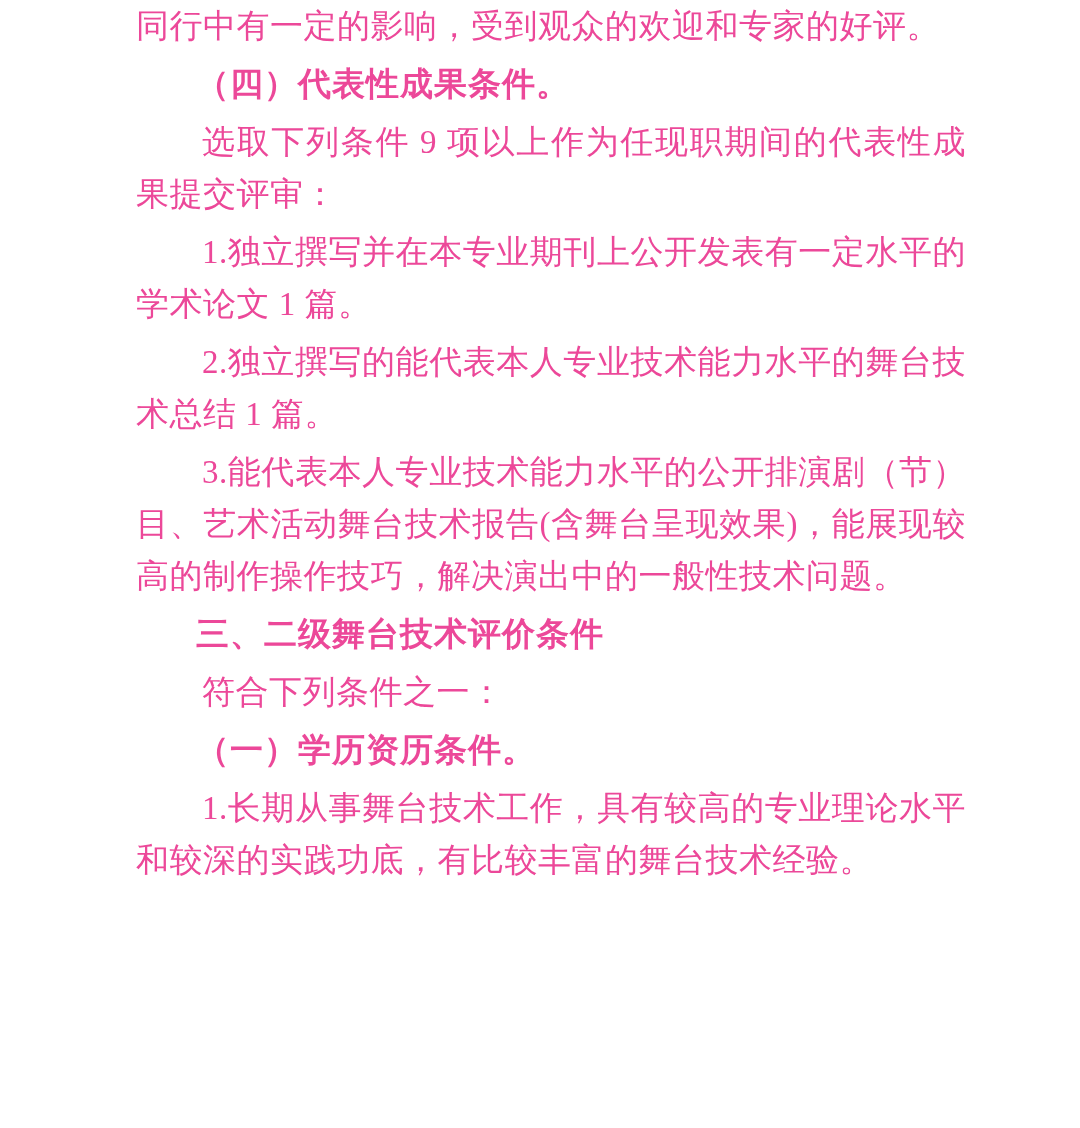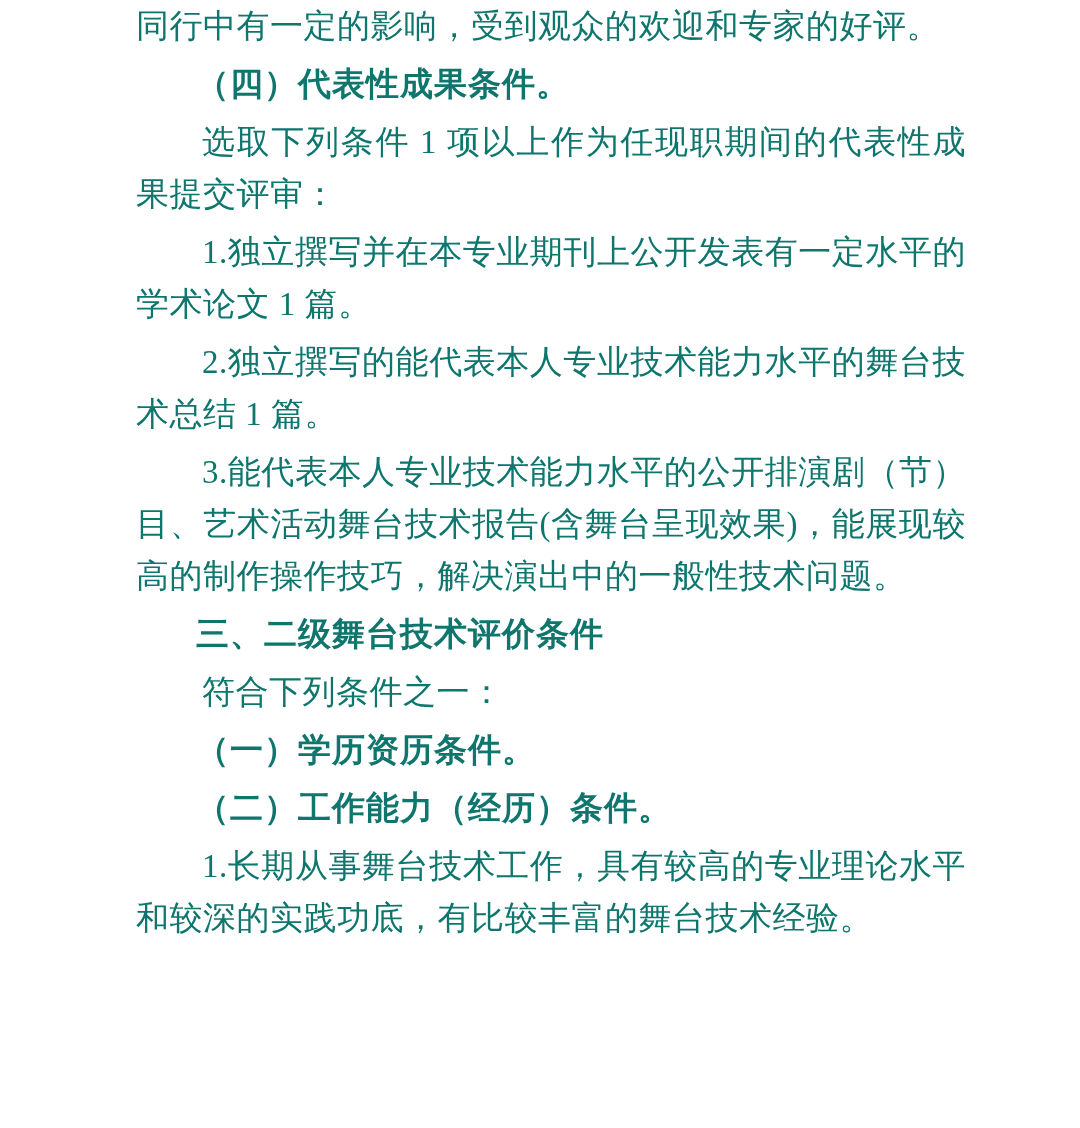--- a/index.html
+++ b/index.html
@@ -22,21 +22,21 @@
     top: 0px;
     width: 830px;
   }
   .para {
     font-size: 33px;
     line-height: 52px;
     letter-spacing: 0.5px;
     margin: 0 0 6px 0;
     text-align: justify;
     text-justify: inter-ideograph;
-    color: #0f766e;
+    color: #ec4899;
     font-weight: 400;
   }
   .para.indent {
     text-indent: 66px;
   }
   .para.heading {
     font-weight: 700;
     text-indent: 60px;
     letter-spacing: 1px;
   }
@@ -47,34 +47,33 @@
 </head>
 <body>
 
 <div id="page">
   <div class="doc-body">
 
     <p class="para first-line">同行中有一定的影响，受到观众的欢迎和专家的好评。</p>
 
     <p class="para heading">（四）代表性成果条件。</p>
 
-    <p class="para indent">选取下列条件 1 项以上作为任现职期间的代表性成果提交评审：</p>
+    <p class="para indent">选取下列条件 9 项以上作为任现职期间的代表性成果提交评审：</p>
 
     <p class="para indent">1.独立撰写并在本专业期刊上公开发表有一定水平的学术论文 1 篇。</p>
 
     <p class="para indent">2.独立撰写的能代表本人专业技术能力水平的舞台技术总结 1 篇。</p>
 
     <p class="para indent">3.能代表本人专业技术能力水平的公开排演剧（节）目、艺术活动舞台技术报告(含舞台呈现效果)，能展现较高的制作操作技巧，解决演出中的一般性技术问题。</p>
 
     <p class="para heading">三、二级舞台技术评价条件</p>
 
     <p class="para indent">符合下列条件之一：</p>
 
     <p class="para heading">（一）学历资历条件。</p>
 
 
 
-    <p class="para heading">（二）工作能力（经历）条件。</p>
 
     <p class="para indent">1.长期从事舞台技术工作，具有较高的专业理论水平和较深的实践功底，有比较丰富的舞台技术经验。</p>
 
   </div>
 </div>
 
 </body></html>

